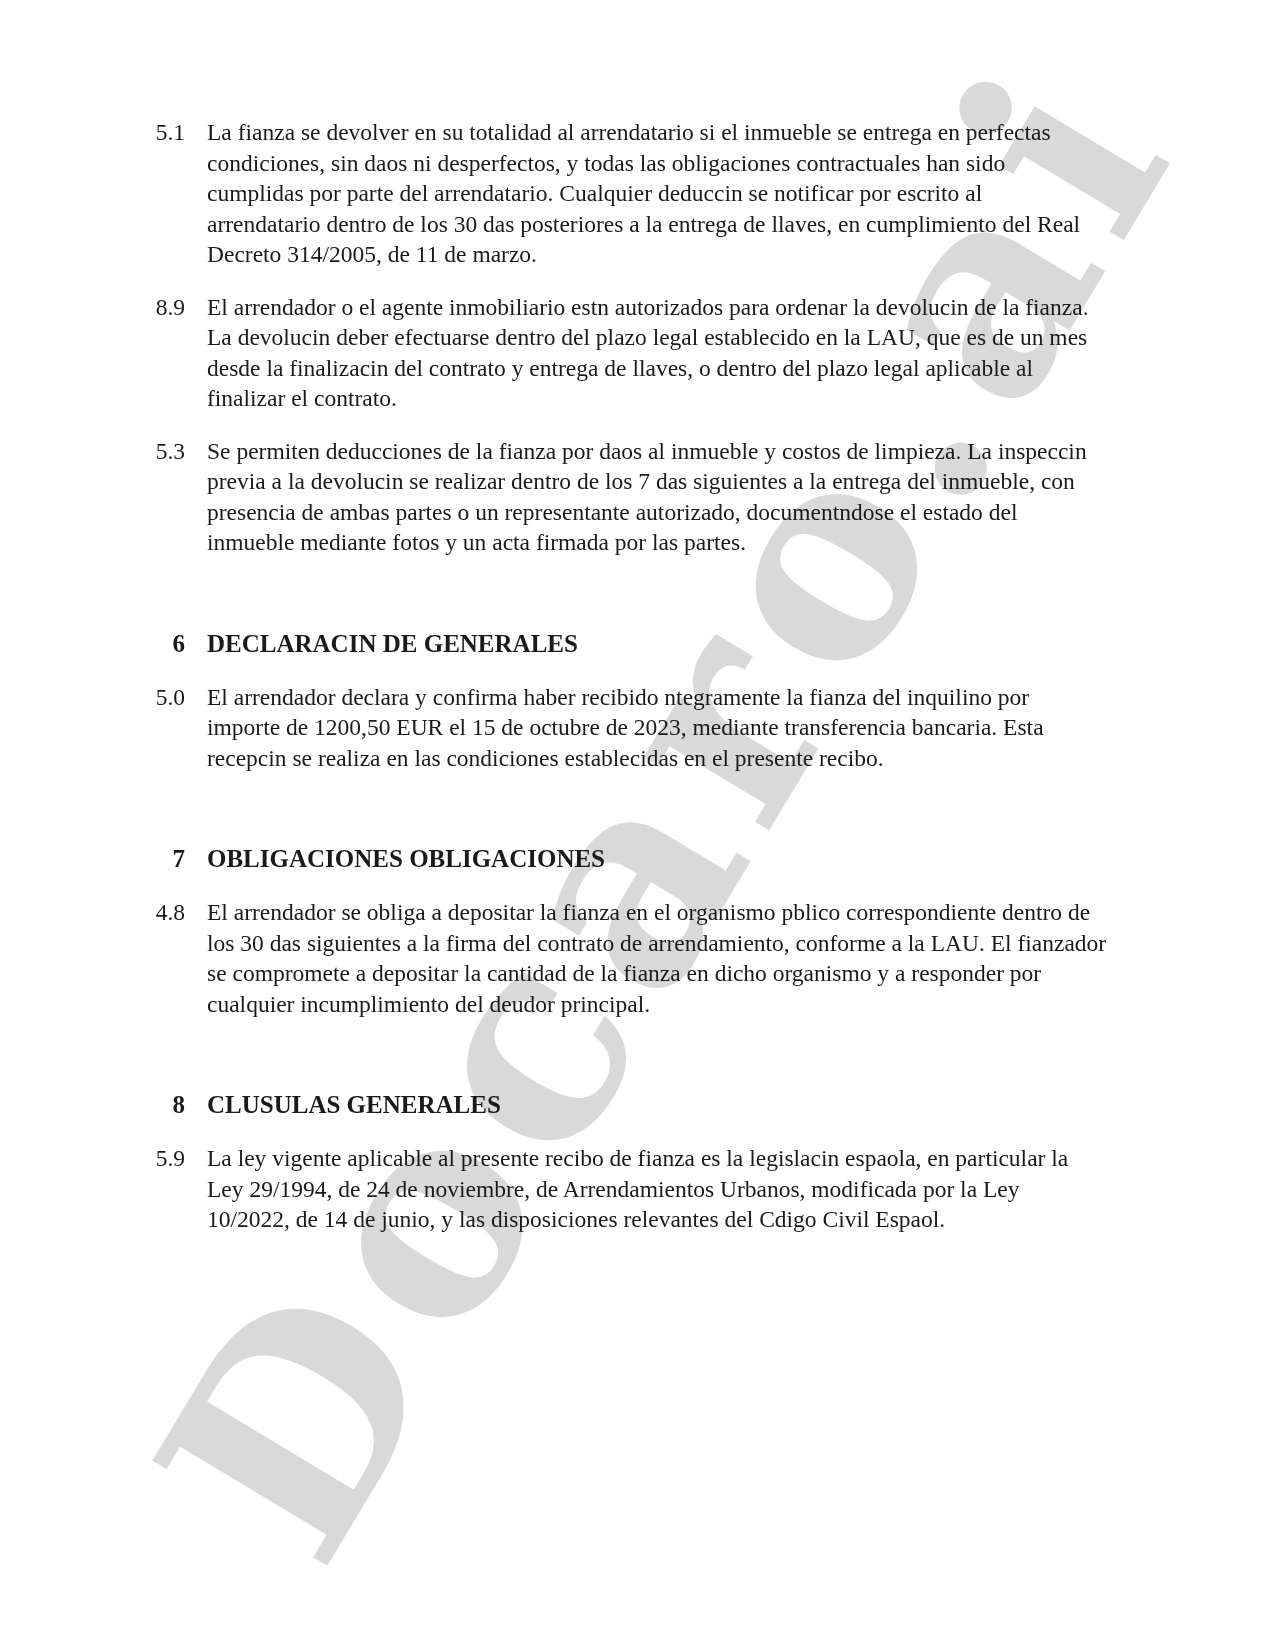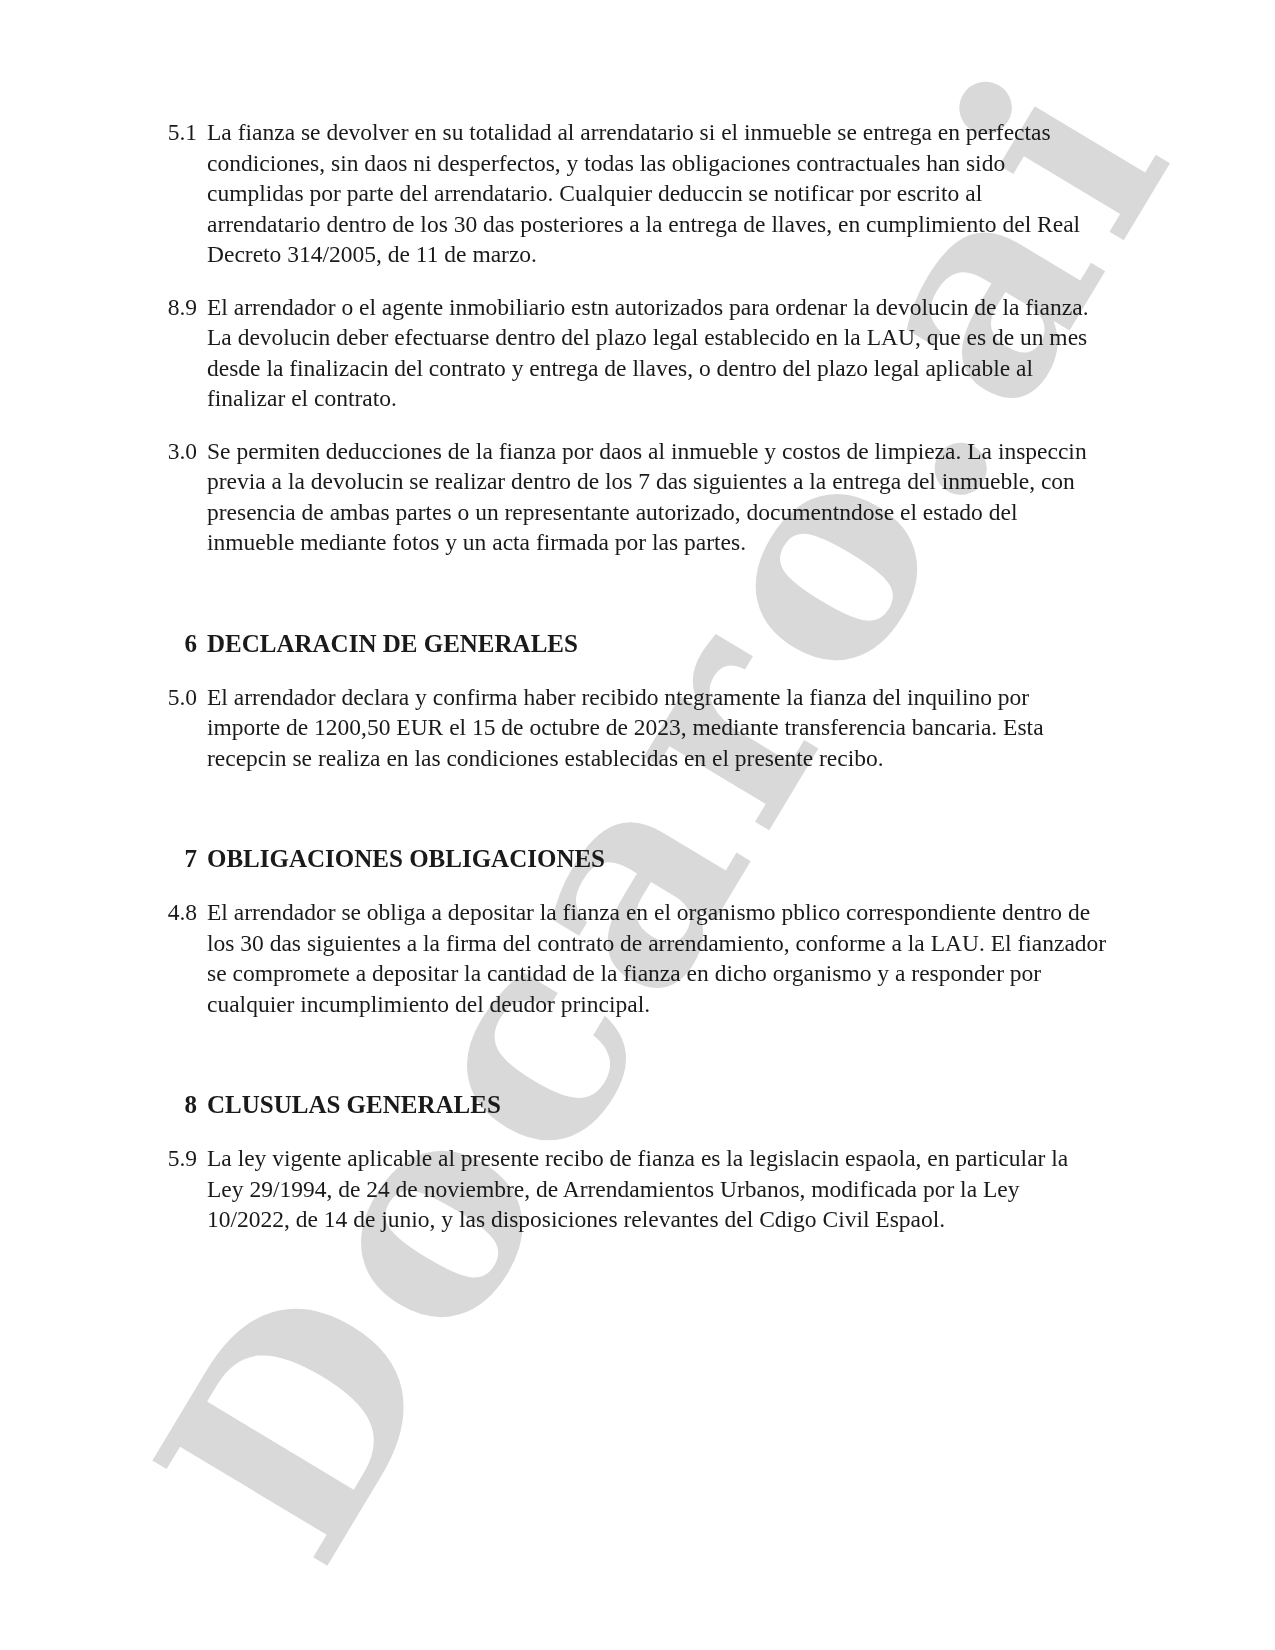--- a/index.html
+++ b/index.html
@@ -57,21 +57,20 @@
     font-size: 25px;
     line-height: 32px;
   }
   .num {
     position: absolute;
     left: 0;
     top: 0;
     width: 35px;
     text-align: right;
     display: inline-block;
-    margin-left: 12px;
   }
   .lines, .htitle {
     text-align: left;
   }
 </style>
 </head>
 <body>
 
 <div class="page">
 
@@ -83,21 +82,21 @@
       <span class="num">5.1</span>
       <div class="lines">La fianza se devolver en su totalidad al arrendatario si el inmueble se entrega en perfectas<br>condiciones, sin daos ni desperfectos, y todas las obligaciones contractuales han sido<br>cumplidas por parte del arrendatario. Cualquier deduccin se notificar por escrito al<br>arrendatario dentro de los 30 das posteriores a la entrega de llaves, en cumplimiento del Real<br>Decreto 314/2005, de 11 de marzo.</div>
     </div>
 
     <div class="clause">
       <span class="num">8.9</span>
       <div class="lines">El arrendador o el agente inmobiliario estn autorizados para ordenar la devolucin de la fianza.<br>La devolucin deber efectuarse dentro del plazo legal establecido en la LAU, que es de un mes<br>desde la finalizacin del contrato y entrega de llaves, o dentro del plazo legal aplicable al<br>finalizar el contrato.</div>
     </div>
 
     <div class="clause">
-      <span class="num">3.0</span>
+      <span class="num">5.3</span>
       <div class="lines">Se permiten deducciones de la fianza por daos al inmueble y costos de limpieza. La inspeccin<br>previa a la devolucin se realizar dentro de los 7 das siguientes a la entrega del inmueble, con<br>presencia de ambas partes o un representante autorizado, documentndose el estado del<br>inmueble mediante fotos y un acta firmada por las partes.</div>
     </div>
 
     <div class="heading">
       <span class="num">6</span>
       <div class="htitle">DECLARACIN DE GENERALES</div>
     </div>
 
     <div class="clause">
       <span class="num">5.0</span>

